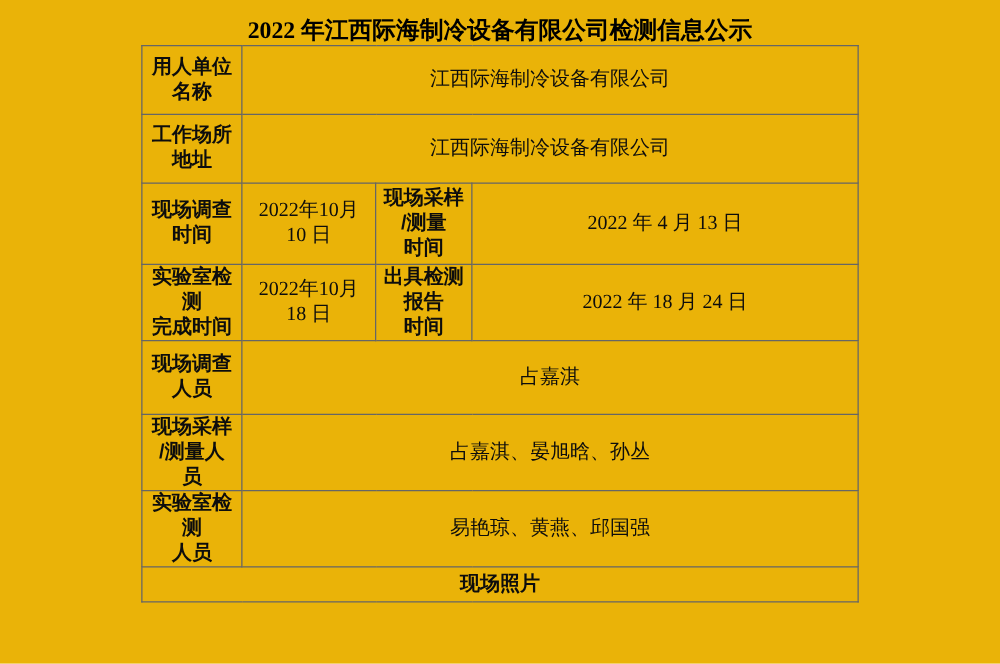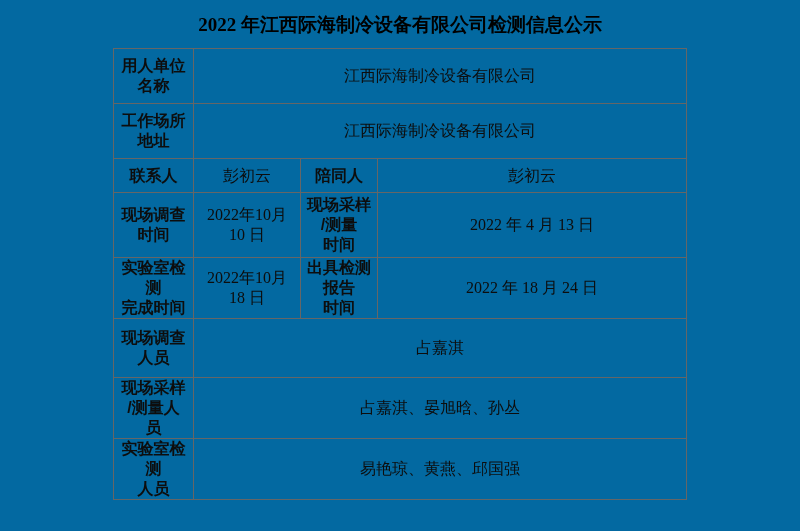--- a/index.html
+++ b/index.html
@@ -4,41 +4,41 @@
 <style>
   html, body {
     margin: 0;
     padding: 0;
     background: #ffffff;
   }
   .page {
     position: relative;
     width: 800px;
     height: 531px;
-    background: #0369a1;
+    background: #eab308;
     overflow: hidden;
     color: #111111;
   }
   .doc-title {
     position: absolute;
     top: 12px;
     left: 0;
     width: 800px;
     text-align: center;
     font-family: "Liberation Serif", "DejaVu Serif", serif;
     font-weight: 700;
     font-size: 19px;
     line-height: 26px;
     color: #000000;
     white-space: nowrap;
   }
   table.info-table {
     position: absolute;
     left: 113px;
-    top: 48px;
+    top: 36px;
     width: 573px;
     border-collapse: collapse;
     table-layout: fixed;
   }
   table.info-table td, table.info-table th {
     border: 1px solid #666666;
     padding: 0 2px;
     text-align: center;
     vertical-align: middle;
     color: #0d0d0d;
@@ -97,26 +97,20 @@
       <tr class="r1">
         <th class="lbl">用人单位
 名称</th>
         <td class="val" colspan="3">江西际海制冷设备有限公司</td>
       </tr>
       <tr class="r2">
         <th class="lbl">工作场所
 地址</th>
         <td class="val" colspan="3">江西际海制冷设备有限公司</td>
       </tr>
-      <tr class="r3">
-        <th class="lbl">联系人</th>
-        <td class="val">彭初云</td>
-        <th class="lbl">陪同人</th>
-        <td class="val">彭初云</td>
-      </tr>
       <tr class="r4">
         <th class="lbl">现场调查
 时间</th>
         <td class="date">2022年10月
 10 日</td>
         <th class="lbl">现场采样
 /测量
 时间</th>
         <td class="date">2022 年 4 月 13 日</td>
       </tr>
@@ -141,16 +135,19 @@
 /测量人
 员</th>
         <td class="val" colspan="3">占嘉淇、晏旭晗、孙丛</td>
       </tr>
       <tr class="r8">
         <th class="lbl">实验室检
 测
 人员</th>
         <td class="val" colspan="3">易艳琼、黄燕、邱国强</td>
       </tr>
+      <tr class="r9">
+        <td class="footer-cell" colspan="4">现场照片</td>
+      </tr>
     </tbody>
   </table>
 
 </div>
 
 </body></html>

